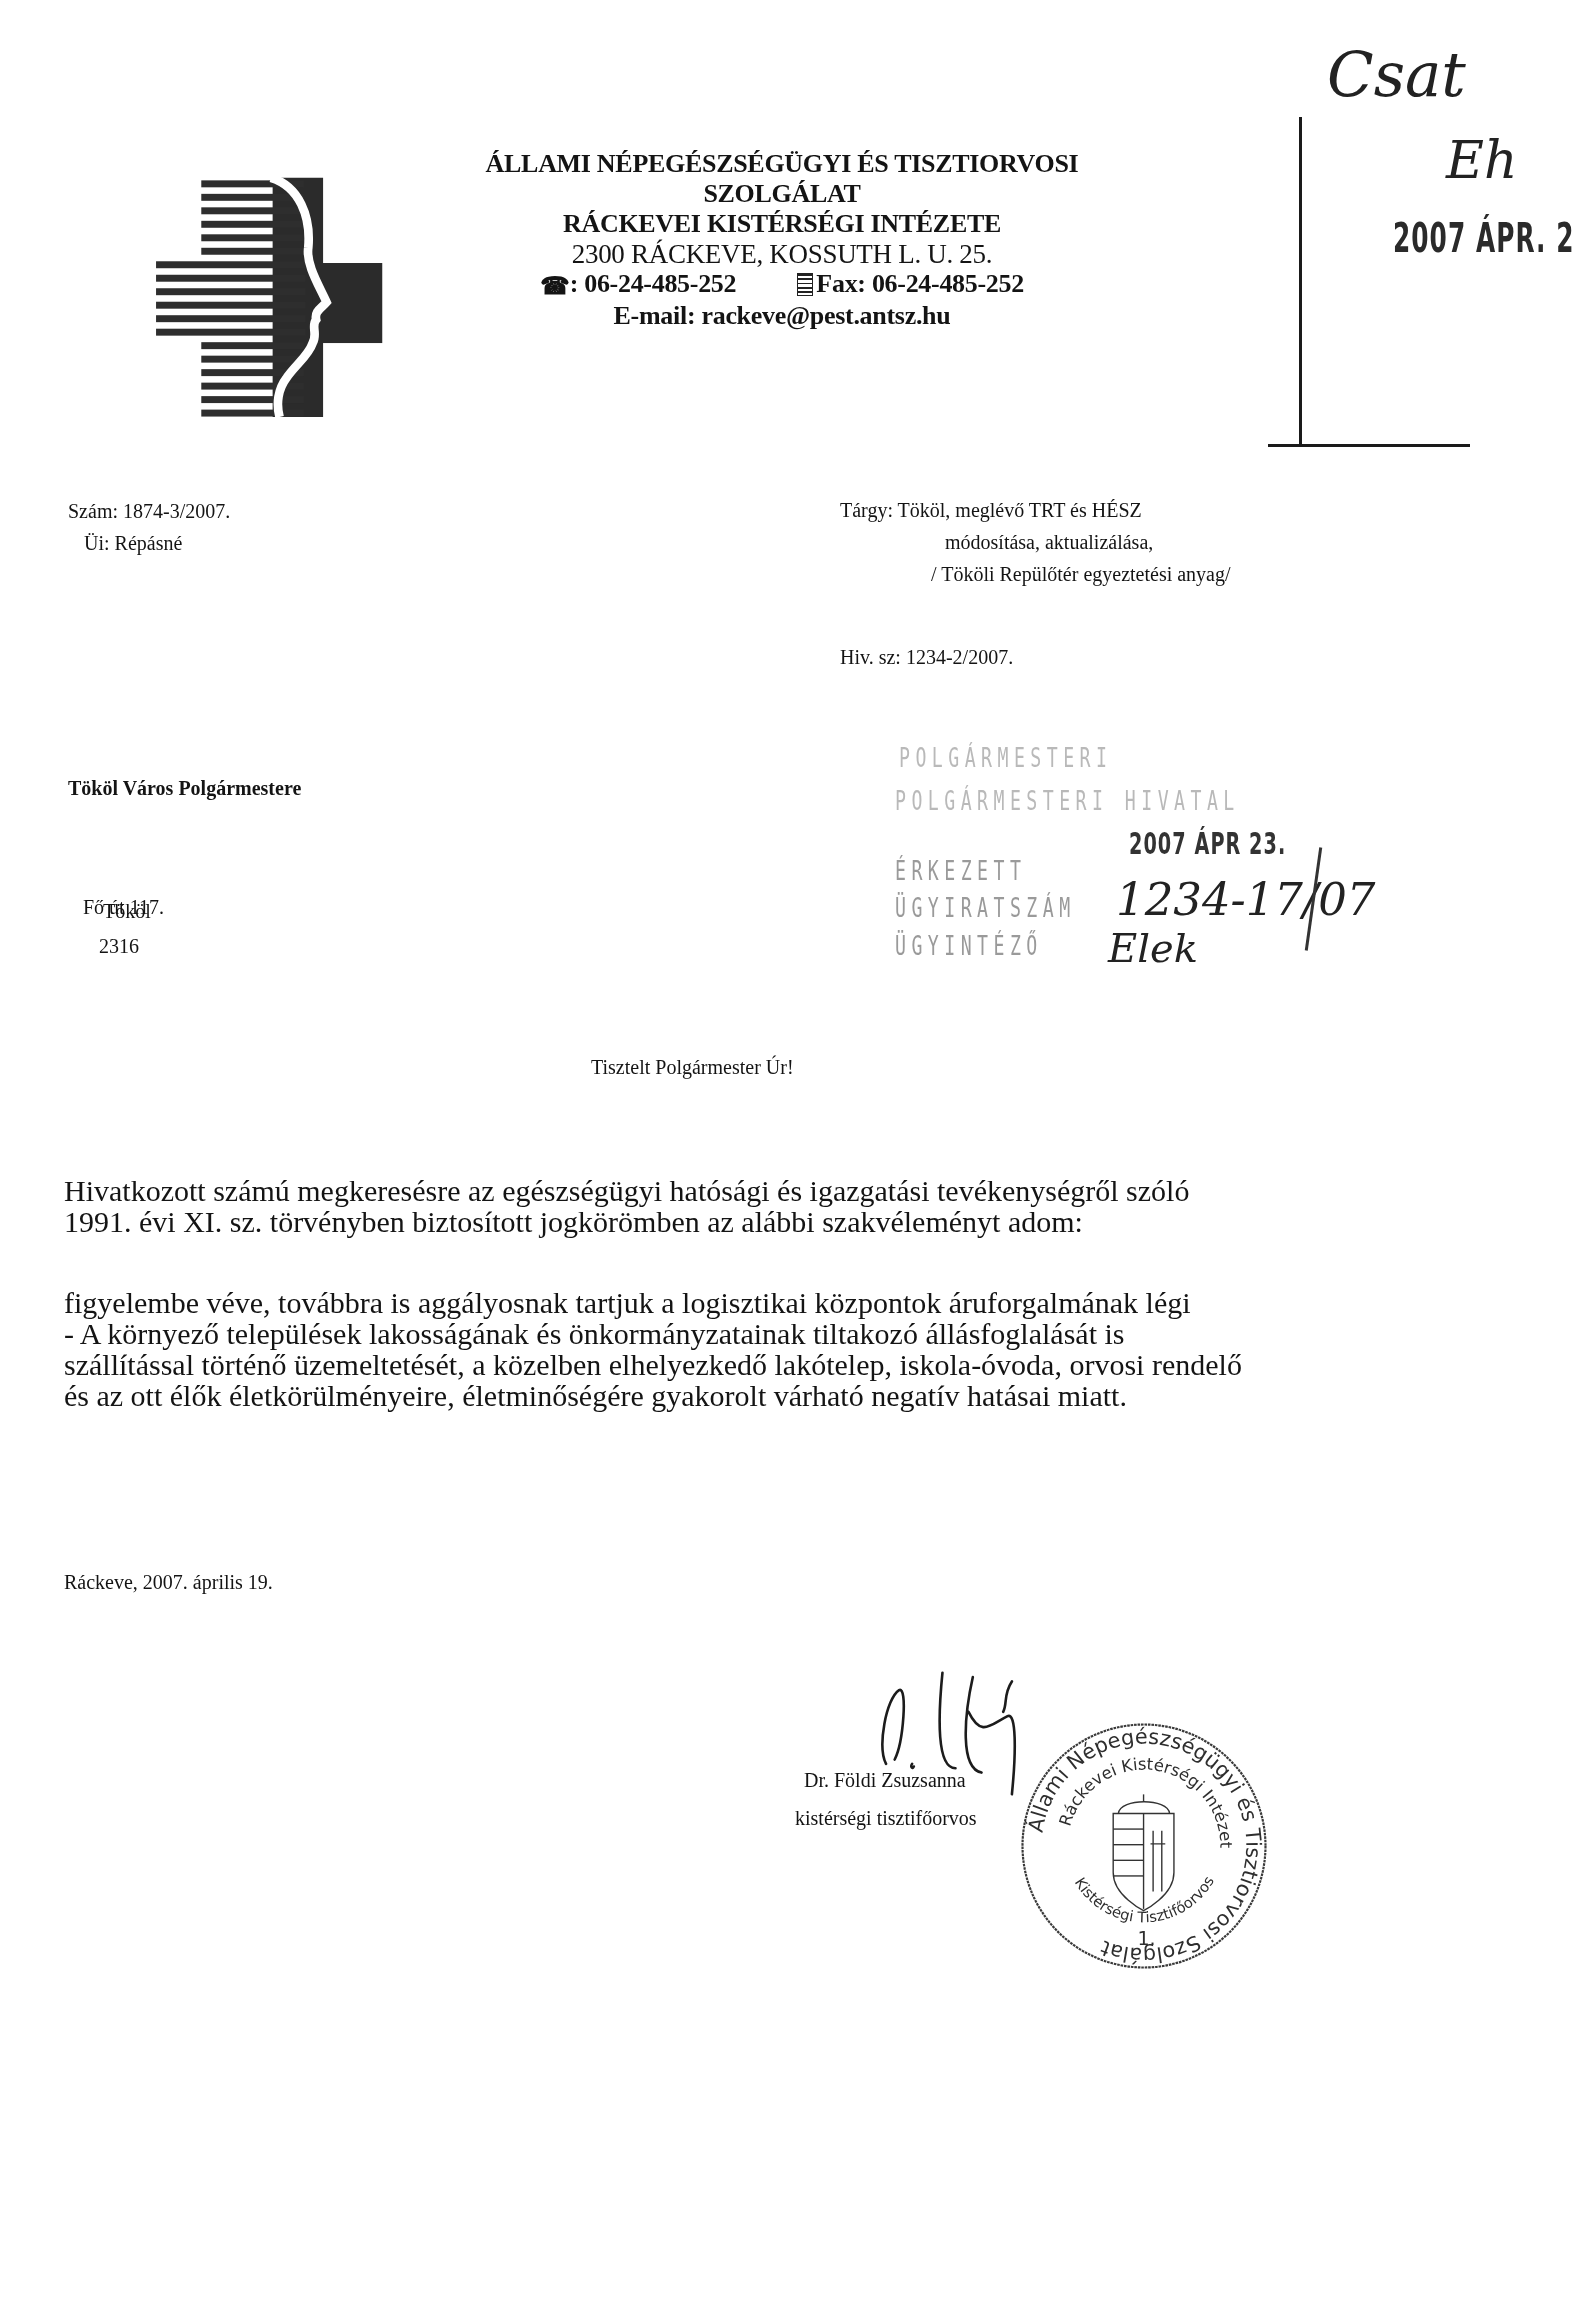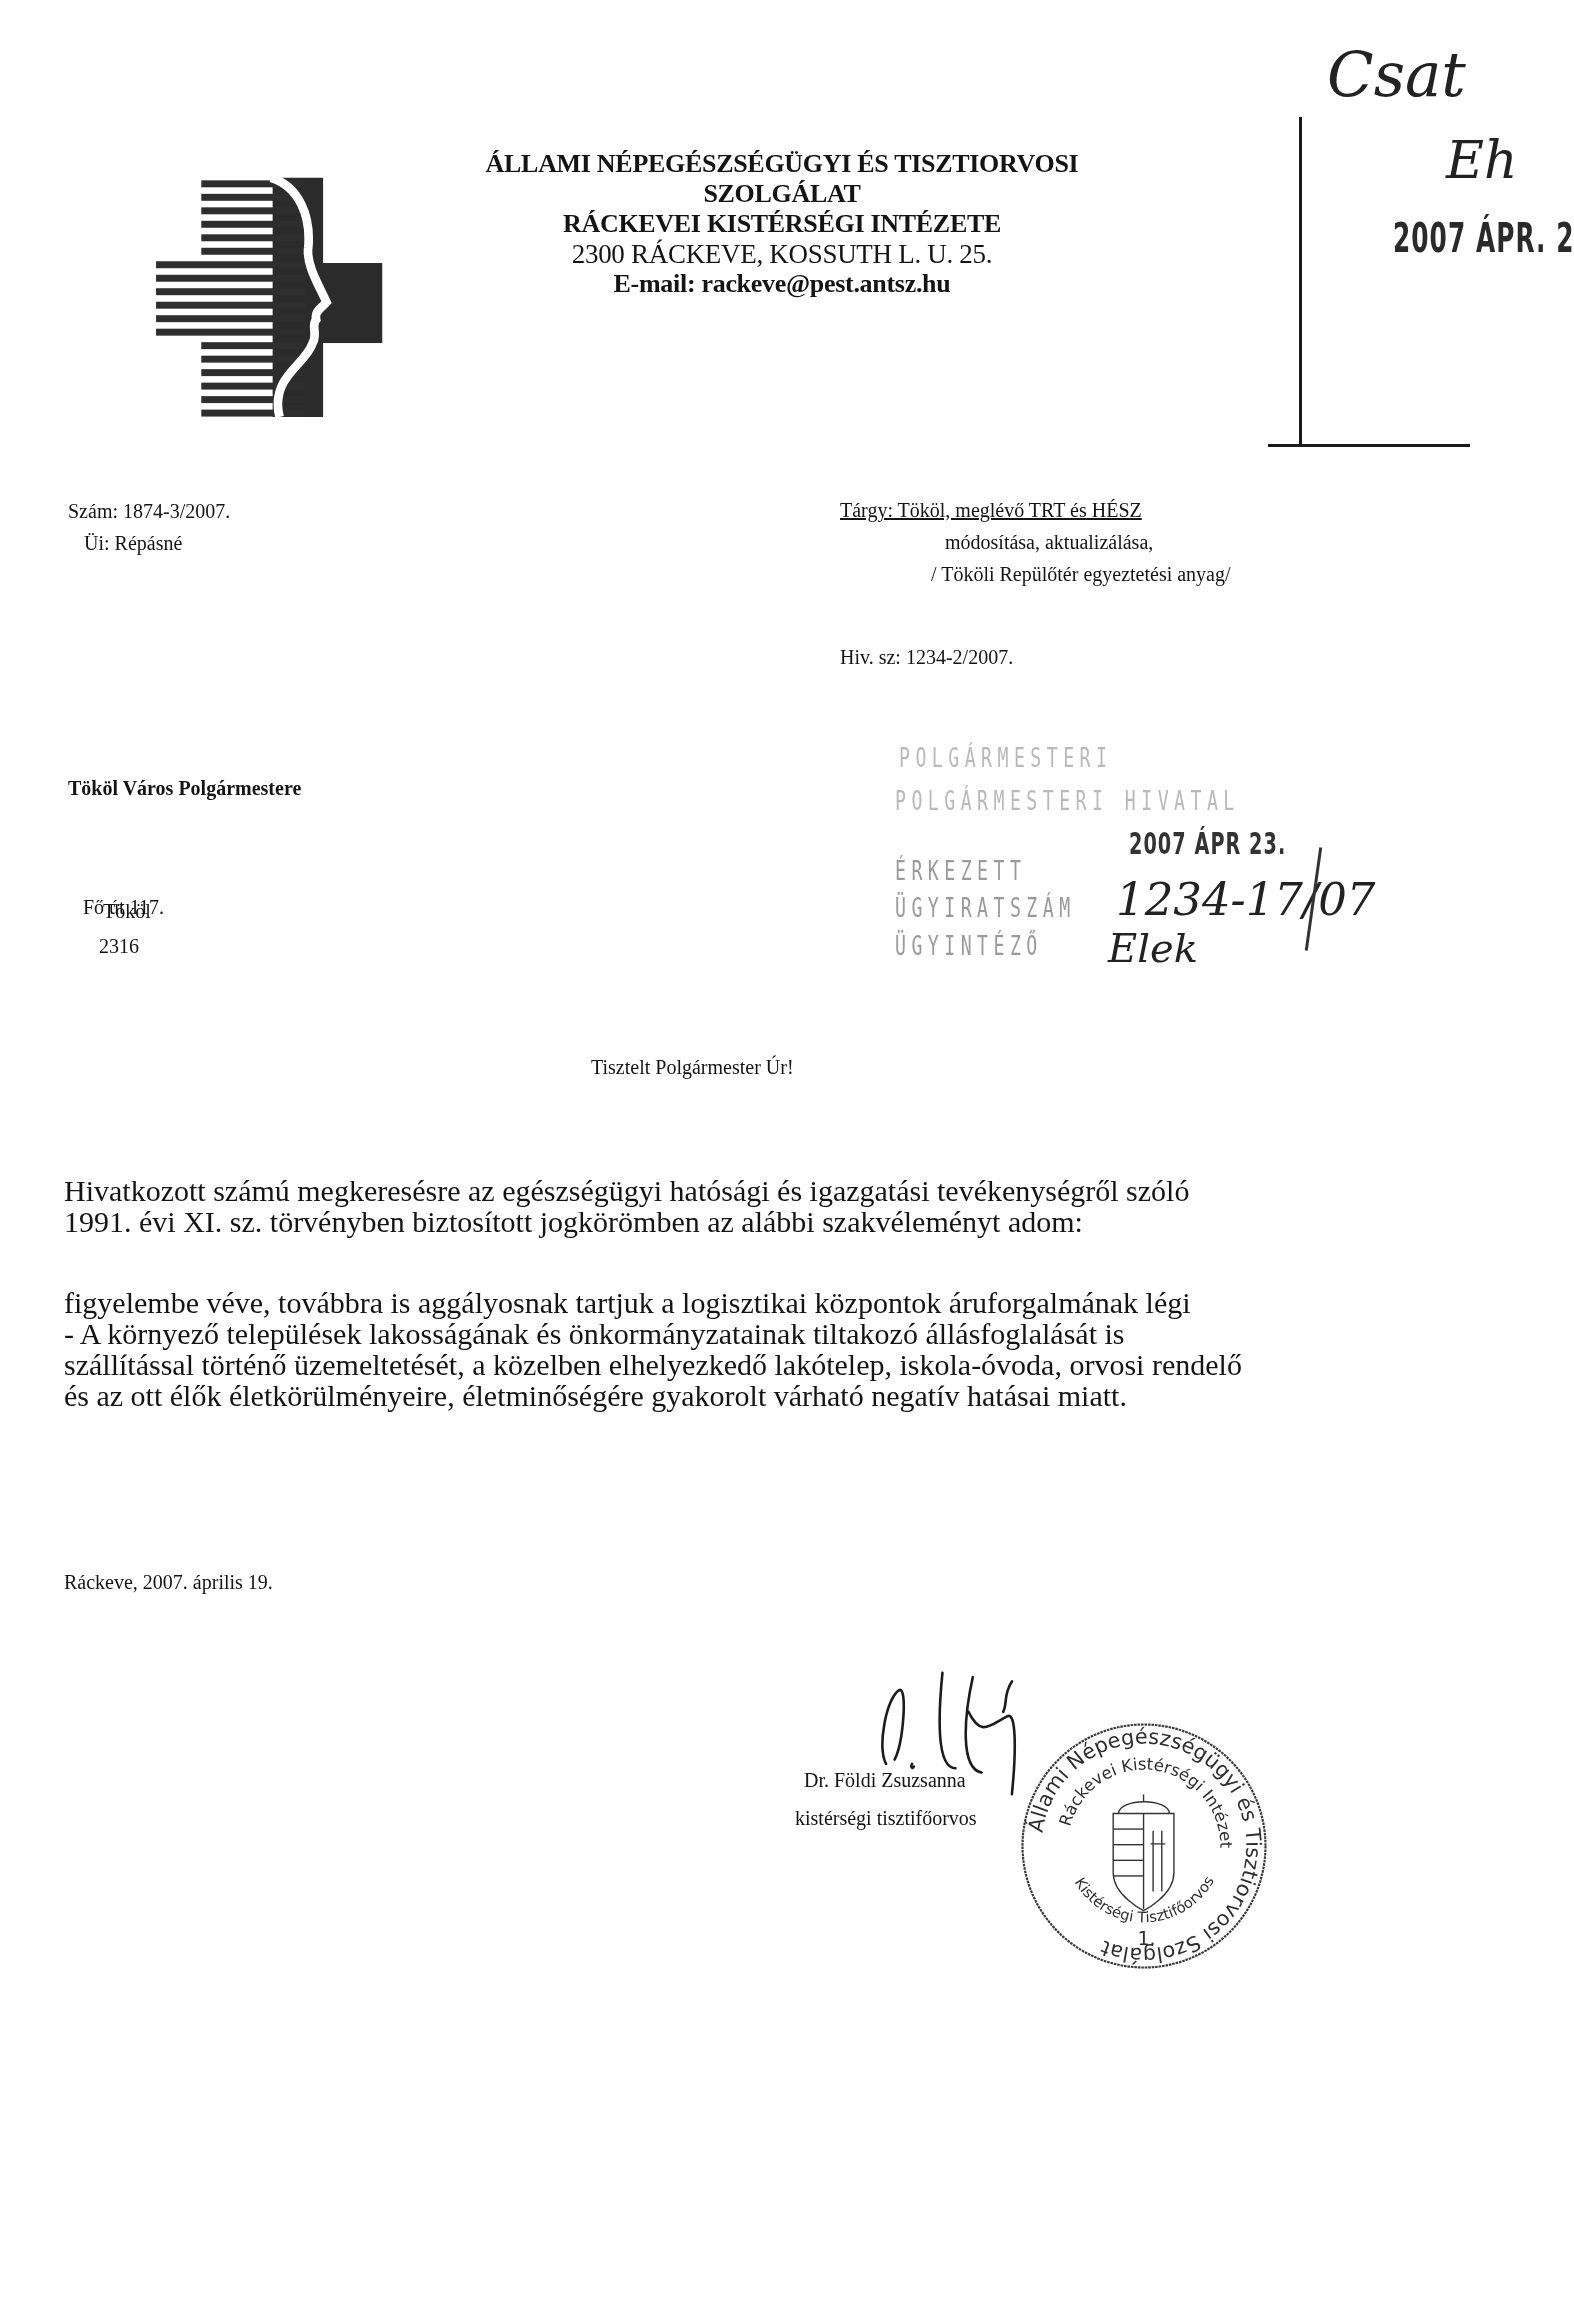--- a/index.html
+++ b/index.html
@@ -53,33 +53,37 @@
       <rect x="52" y="291.5" width="118" height="8" fill="#2e2e2e"></rect>
     </g>
   <path d="M132,25 C165,35 178,70 175,105 C172,125 188,150 196,168 C190,175 182,178 184,188 C178,195 186,205 180,215 C175,230 160,240 150,255 C140,268 138,285 142,300" fill="none" stroke="#ffffff" stroke-width="10"></path>
 </svg>
 
 <div class="hdr">
   <div>ÁLLAMI NÉPEGÉSZSÉGÜGYI ÉS TISZTIORVOSI</div>
   <div>SZOLGÁLAT</div>
   <div>RÁCKEVEI KISTÉRSÉGI INTÉZETE</div>
   <div class="normal" style="font-size:27px;">2300 RÁCKEVE, KOSSUTH L. U. 25.</div>
+  <div class="contact">
+    <span><span class="ico">☎</span><span>: 06-24-485-252</span></span>
+    <span><span class="fax-ico"></span><span>Fax: 06-24-485-252</span></span>
+  </div>
   <div>E-mail: rackeve@pest.antsz.hu</div>
 </div>
 
 <div class="abs" style="left:1299px;top:117px;width:2.6px;height:328px;background:#1a1a1a;"></div>
 <div class="abs" style="left:1268px;top:444px;width:202px;height:2.6px;background:#1a1a1a;"></div>
 <div class="abs hand" style="left:1327px;top:39px;font-size:61px;">Csat</div>
 <div class="abs hand" style="left:1446px;top:130px;font-size:52px;">Eh</div>
 <div class="abs stampdate" style="left:1393px;top:215px;font-size:40px;">2007 ÁPR. 2 3</div>
 
 <div class="abs t" style="left:68px;top:501px;">Szám: 1874-3/2007.</div>
 <div class="abs t" style="left:84px;top:533px;">Üi: Répásné</div>
 
-<div class="abs t" style="left:840px;top:500px;text-decoration:underline;">Tárgy: Tököl, meglévő TRT és HÉSZ</div>
+<div class="abs t" style="left:840px;top:500px;">Tárgy: Tököl, meglévő TRT és HÉSZ</div>
 <div class="abs t" style="left:945px;top:532px;">módosítása, aktualizálása,</div>
 <div class="abs t" style="left:931px;top:564px;">/ Tököli Repülőtér egyeztetési anyag/</div>
 <div class="abs t" style="left:840px;top:647px;">Hiv. sz: 1234-2/2007.</div>
 
 <div class="abs t" style="left:68px;top:778px;font-weight:bold;">Tököl Város Polgármestere</div>
 <div class="abs t" style="left:103px;top:857px;margin-top:44px;">Tököl</div>
 <div class="abs t" style="left:83px;top:897px;">Fő út 117.</div>
 <div class="abs t" style="left:99px;top:936px;">2316</div>
 
 <div>

